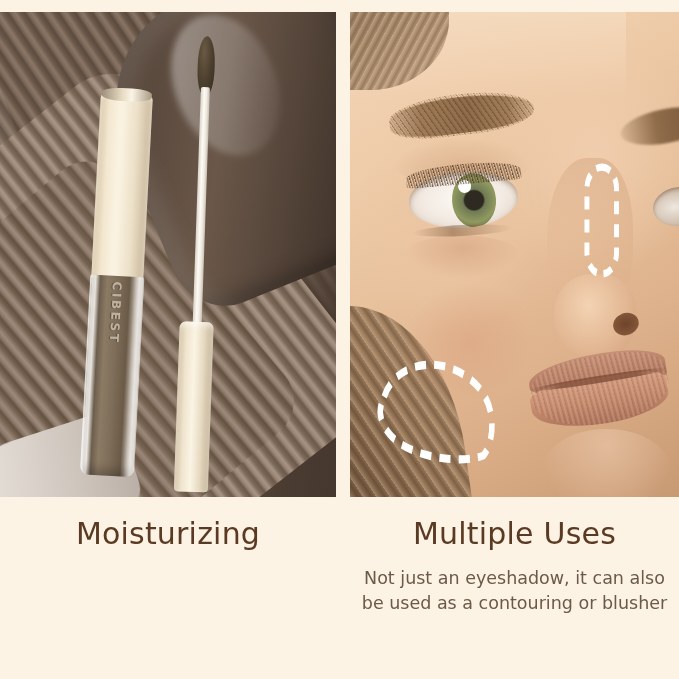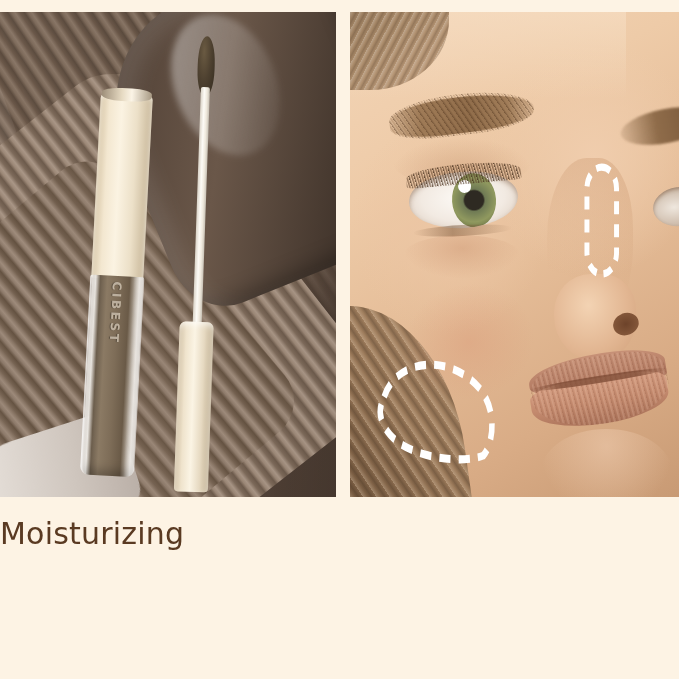--- a/index.html
+++ b/index.html
@@ -311,21 +311,21 @@
     background:radial-gradient(ellipse at 50% 20%,rgba(240,206,178,.55),rgba(240,206,178,0) 72%);
     border-radius:50%;
   }
 
   
   .dash{position:absolute;pointer-events:none;}
   .dash-nose{left:70.5%;top:30.5%;width:12%;height:25%;}
   .dash-cheek{left:6%;top:69%;width:40%;height:26%;}
 
   
-  .caption{position:absolute;left:0;right:0;top:497px;}
+  .caption{position:absolute;left:0;right:0;top:497px;text-align:center;}
   .cap-title{
     font-size:30px;color:#5a3a22;font-weight:400;
     letter-spacing:.2px;line-height:1.1;
     margin:20px 0 0 0;
   }
   .cap-body{
     font-size:17.5px;color:#6b5a4a;font-weight:400;
     line-height:1.45;margin:16px auto 0 auto;
     max-width:306px;
   }
@@ -413,15 +413,19 @@
           <rect x="5" y="5" width="30" height="74" rx="15" ry="15" fill="none" stroke="#ffffff" stroke-width="5" stroke-dasharray="9 7" stroke-linecap="butt"></rect>
         </svg>
 
         <svg class="dash dash-cheek" viewBox="0 0 130 86" preserveAspectRatio="none">
           <path d="M14 34 C26 8, 78 4, 108 28 C126 43, 122 66, 112 74
                    C92 80, 40 76, 20 60 C8 50, 8 42, 14 34 Z" fill="none" stroke="#ffffff" stroke-width="5.5" stroke-dasharray="11 8" stroke-linecap="butt"></path>
         </svg>
       </div>
     </div>
 
+    <div class="caption">
+      <div class="cap-title">Multiple Uses</div>
+      <div class="cap-body">Not just an eyeshadow, it can also be used as a contouring or blusher</div>
+    </div>
   </div>
 
 </div>
 
 </body></html>

